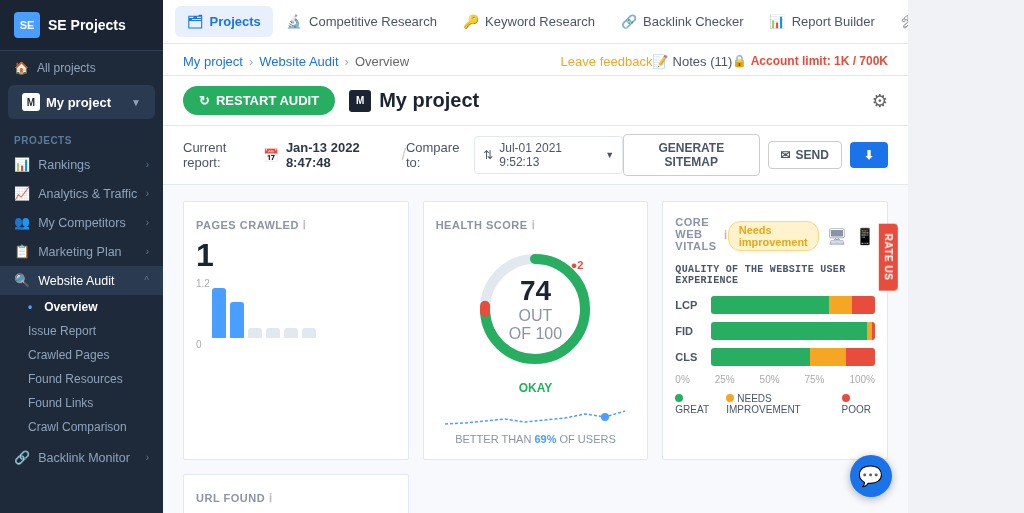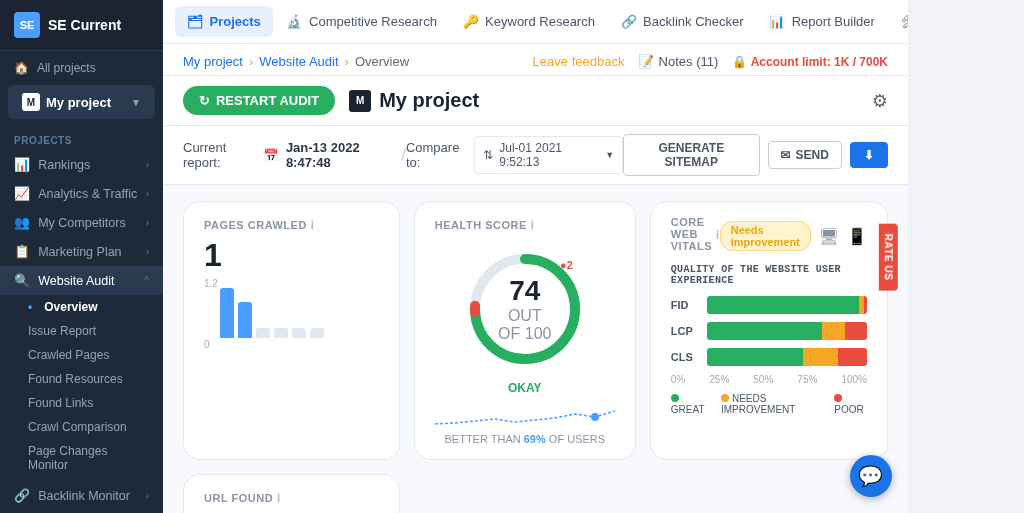--- a/index.html
+++ b/index.html
@@ -40,21 +40,21 @@
     .nav-right { display: flex; align-items: center; gap: 10px; margin-left: 8px; }
     .nav-flag { font-size: 16px; cursor: pointer; }
 
     
     .content { flex: 1; overflow-y: auto; background: #f7f9fc; }
     .content-header { display: flex; align-items: center; justify-content: space-between; padding: 10px 20px 6px; background: #fff; border-bottom: 1px solid #e2e8f0; }
     .breadcrumb { display: flex; align-items: center; gap: 6px; font-size: 13px; color: #666; }
     .breadcrumb-sep { color: #aaa; }
     .breadcrumb-link { color: #1a73e8; cursor: pointer; }
     .breadcrumb-current { color: #666; }
-    .header-actions { display: flex; align-items: flex-end; gap: 14px; font-size: 13px; }
+    .header-actions { display: flex; align-items: flex-start; font-size: 13px; }
     .leave-feedback { color: #f5a623; cursor: pointer; font-size: 13px; }
     .notes-btn { display: flex; align-items: center; gap: 4px; color: #4a5568; cursor: pointer; }
     .account-limit { color: #666; font-size: 12px; }
     .account-limit span { color: #e74c3c; font-weight: 600; }
 
     
     .project-header { display: flex; align-items: center; justify-content: space-between; padding: 10px 20px; background: #fff; border-bottom: 1px solid #e2e8f0; }
     .project-header-left { display: flex; align-items: center; gap: 14px; }
     .restart-btn { display: flex; align-items: center; gap: 6px; background: #27ae60; color: #fff; border: none; border-radius: 20px; padding: 7px 16px; font-size: 13px; font-weight: 600; cursor: pointer; }
     .project-title { display: flex; align-items: center; gap: 8px; font-size: 20px; font-weight: 700; color: #1a2433; }
@@ -66,21 +66,21 @@
     .report-bar-left { display: flex; align-items: center; gap: 0; font-size: 13px; color: #4a5568; }
     .report-date { display: flex; align-items: center; gap: 6px; font-weight: 600; color: #2d3748; }
     .compare-select { display: flex; align-items: center; gap: 6px; border: 1px solid #e2e8f0; border-radius: 4px; padding: 4px 8px; cursor: pointer; font-size: 12px; color: #4a5568; background: #fff; }
     .report-bar-right { display: flex; align-items: center; gap: 8px; }
     .gen-sitemap-btn { border: 1px solid #ccc; background: #fff; border-radius: 4px; padding: 6px 12px; font-size: 12px; color: #4a5568; cursor: pointer; font-weight: 600; }
     .send-btn { display: flex; align-items: center; gap: 5px; border: 1px solid #ccc; background: #fff; border-radius: 4px; padding: 6px 12px; font-size: 12px; color: #4a5568; cursor: pointer; font-weight: 600; }
     .download-btn { display: flex; align-items: center; gap: 5px; background: #1a73e8; color: #fff; border: none; border-radius: 4px; padding: 6px 14px; font-size: 12px; font-weight: 600; cursor: pointer; }
 
     
     .dashboard { padding: 16px 20px; display: grid; grid-template-columns: 1fr 1fr 1fr; gap: 14px; }
-    .card { background: #fff; border-radius: 17px; border: 1px solid #e2e8f0; padding: 14px 20px; }
+    .card { background: #fff; border-radius: 2px; border: 1px solid #e2e8f0; padding: 14px 12px; }
     .card-title { font-size: 11px; font-weight: 700; color: #8a94a6; text-transform: uppercase; letter-spacing: 0.5px; margin-bottom: 4px; display: flex; align-items: center; gap: 4px; }
     .card-title-info { color: #bbb; font-size: 12px; }
     .card-value { font-size: 32px; font-weight: 700; color: #1a2433; margin: 4px 0; }
     .donut-container { position: relative; width: 120px; height: 120px; margin: 8px auto; }
     .donut-score { position: absolute; top: 50%; left: 50%; transform: translate(-50%, -50%); text-align: center; }
     .donut-number { font-size: 28px; font-weight: 700; color: #1a2433; }
     .donut-label { font-size: 16px; color: #8a94a6; }
     .donut-status { color: #27ae60; font-size: 12px; font-weight: 600; margin-top: 4px; }
     .better-than { font-size: 11px; color: #8a94a6; margin-top: 4px; text-align: center; }
     .better-than span { color: #4a9eff; font-weight: 600; }
@@ -114,21 +114,21 @@
 </head>
 <body>
 
 <div class="app" style="position:relative;">
 
   <div class="sidebar">
     <div class="sidebar-logo">
       <div class="sidebar-logo-icon">
           <span>SE</span>
         </div>
-      <span class="sidebar-logo-text">SE Current</span>
+      <span class="sidebar-logo-text">SE Projects</span>
     </div>
     <div class="sidebar-all-projects">
       <span>🏠</span>
       <span>All projects</span>
     </div>
     <div class="sidebar-project-selector">
       <div style="display:flex;align-items:center;gap:6px;">
         <span style="width:18px;height:18px;background:#fff;border-radius:3px;display:flex;align-items:center;justify-content:center;font-size:10px;font-weight:900;color:#1a2433;">M</span>
         <span class="sidebar-project-name">My project</span>
       </div>
@@ -182,23 +182,20 @@
       <span>Crawled Pages</span>
     </div>
     <div class="sidebar-sub-item">
       <span>Found Resources</span>
     </div>
     <div class="sidebar-sub-item">
       <span>Found Links</span>
     </div>
     <div class="sidebar-sub-item">
       <span>Crawl Comparison</span>
-    </div>
-    <div class="sidebar-sub-item">
-      <span>Page Changes Monitor</span>
     </div>
 
     <div class="sidebar-item" style="margin-top:4px;">
       <div class="sidebar-item-left">
         <span class="sidebar-icon">🔗</span>
         <span>Backlink Monitor</span>
       </div>
       <span style="font-size:10px;color:#5a7a9a;">›</span>
     </div>
     <div class="sidebar-item">
@@ -374,34 +371,34 @@
               <span class="cwv-badge">Needs improvement</span>
               <div class="cwv-device-icons">
                 <span>🖥</span>
                 <span>📱</span>
               </div>
             </div>
           </div>
           <div class="cwv-subtitle">QUALITY OF THE WEBSITE USER EXPERIENCE</div>
 
           <div class="cwv-bar-row">
+            <span class="cwv-label">LCP</span>
+            <div class="cwv-bar-bg">
+              <div class="cwv-segment" style="width:72%;background:#27ae60;"></div>
+              <div class="cwv-segment" style="width:14%;background:#f5a623;"></div>
+              <div class="cwv-segment" style="width:14%;background:#e74c3c;"></div>
+            </div>
+          </div>
+
+          <div class="cwv-bar-row">
             <span class="cwv-label">FID</span>
             <div class="cwv-bar-bg">
               <div class="cwv-segment" style="width:95%;background:#27ae60;"></div>
               <div class="cwv-segment" style="width:3%;background:#f5a623;"></div>
               <div class="cwv-segment" style="width:2%;background:#e74c3c;"></div>
-            </div>
-          </div>
-
-          <div class="cwv-bar-row">
-            <span class="cwv-label">LCP</span>
-            <div class="cwv-bar-bg">
-              <div class="cwv-segment" style="width:72%;background:#27ae60;"></div>
-              <div class="cwv-segment" style="width:14%;background:#f5a623;"></div>
-              <div class="cwv-segment" style="width:14%;background:#e74c3c;"></div>
             </div>
           </div>
 
           <div class="cwv-bar-row">
             <span class="cwv-label">CLS</span>
             <div class="cwv-bar-bg">
               <div class="cwv-segment" style="width:60%;background:#27ae60;"></div>
               <div class="cwv-segment" style="width:22%;background:#f5a623;"></div>
               <div class="cwv-segment" style="width:18%;background:#e74c3c;"></div>
             </div>

